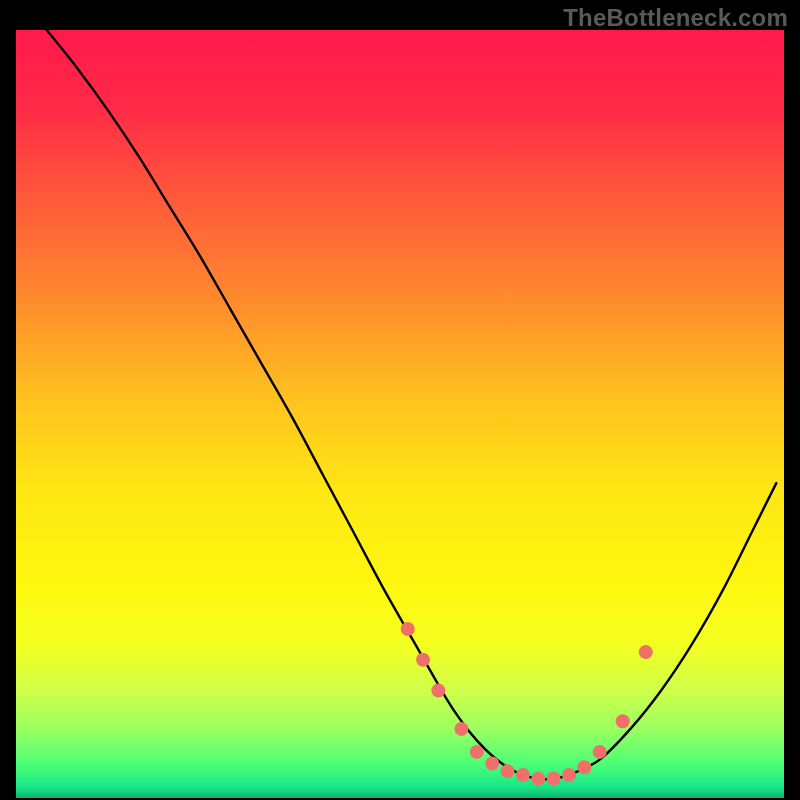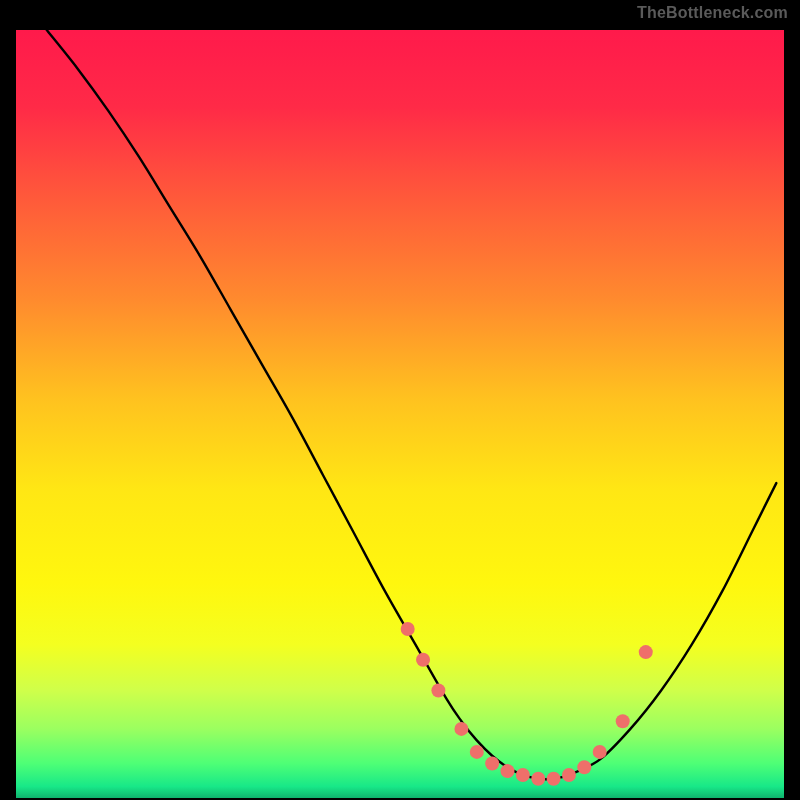--- a/index.html
+++ b/index.html
@@ -23,21 +23,21 @@
     left: 0;
     top: 0;
     width: 768px;
     height: 768px;
   }
   .watermark {
     position: absolute;
     top: 4px;
     right: 12px;
     font-family: Arial, Helvetica, sans-serif;
-    font-size: 16px;
+    font-size: 24px;
     font-weight: 600;
     color: #5a5a5a;
     letter-spacing: 0.2px;
   }
   svg { display: block; }
 </style>
 </head>
 <body>
 
 <div class="watermark">TheBottleneck.com</div>

